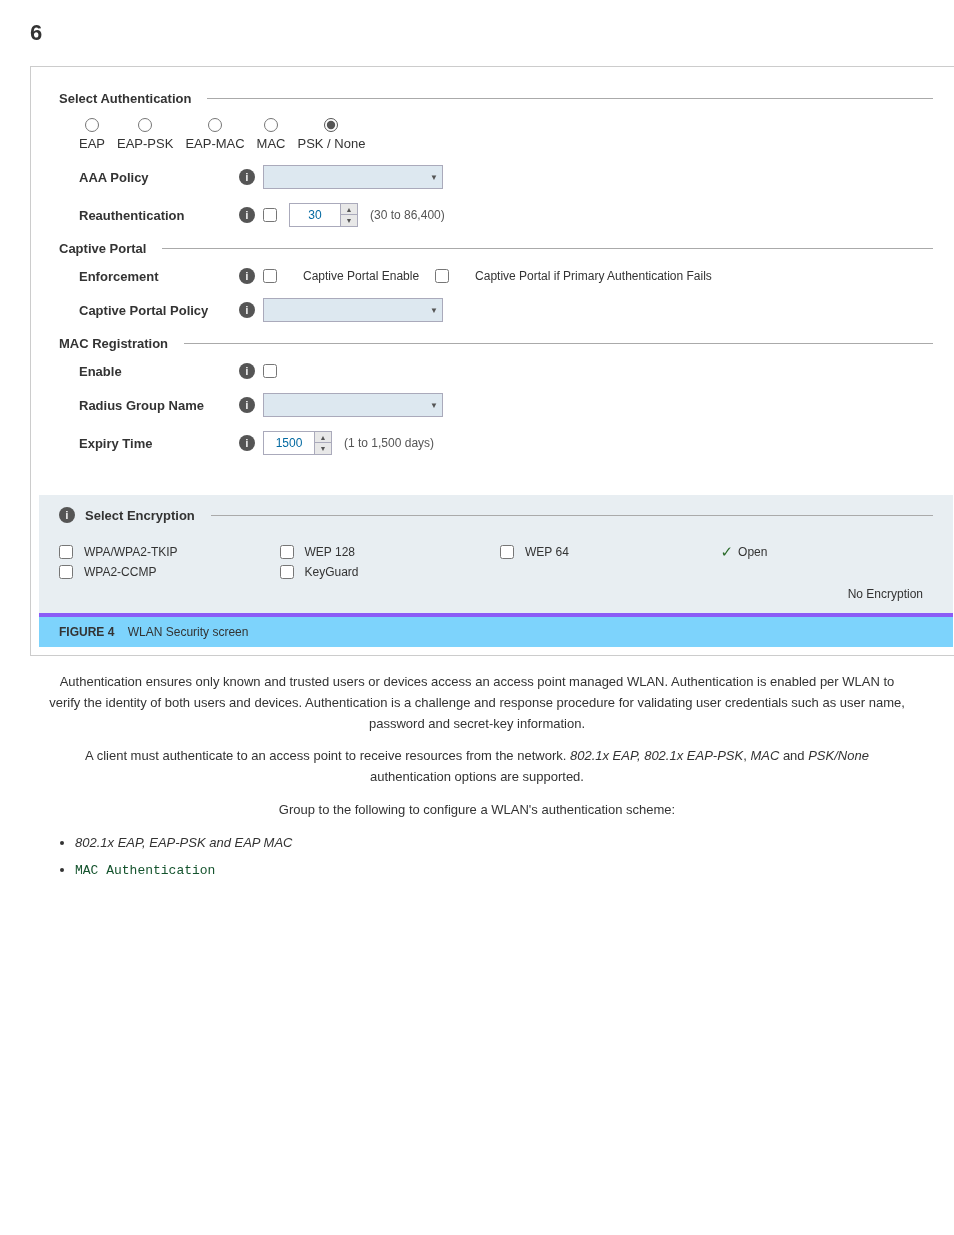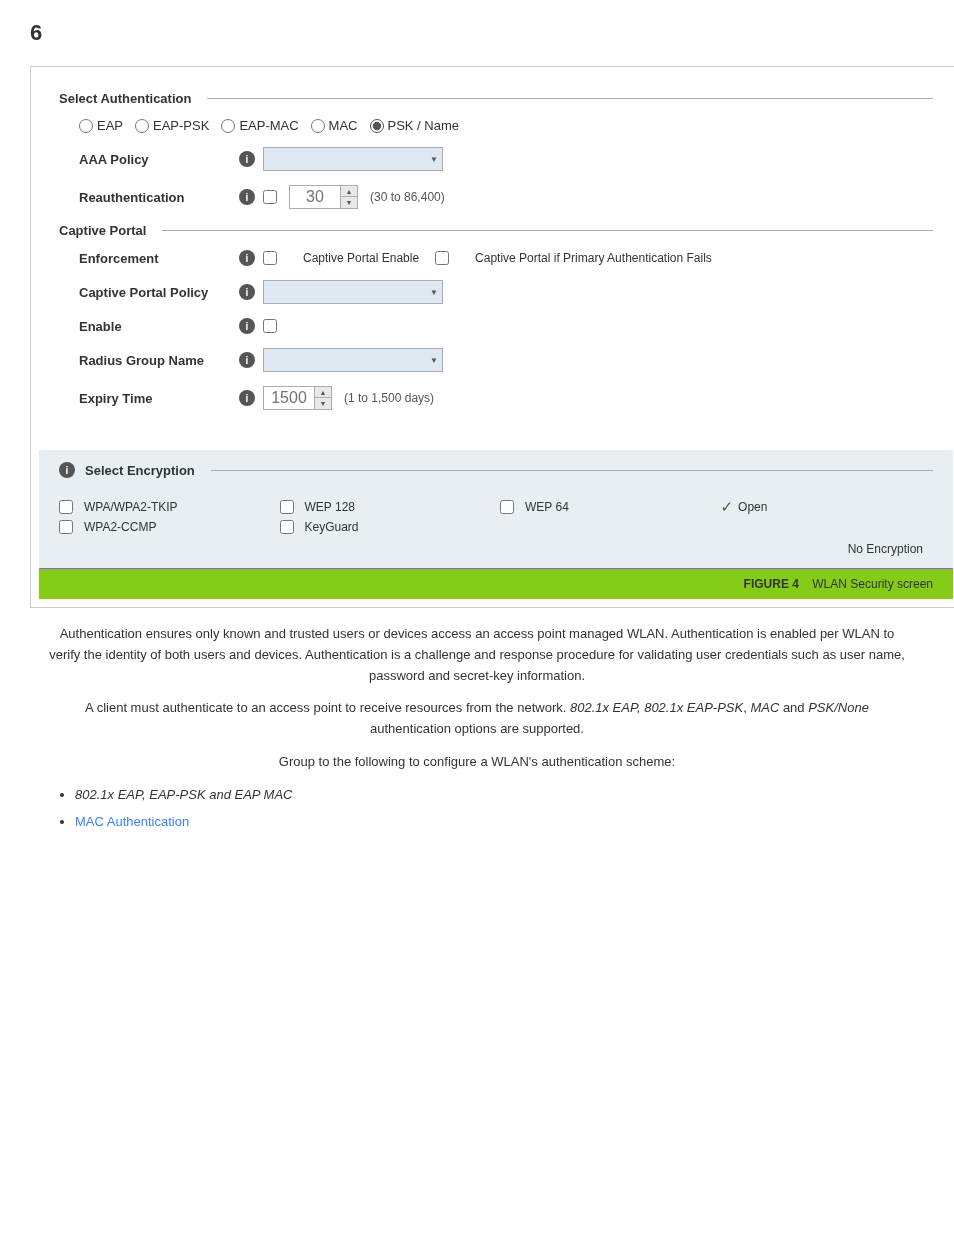--- a/index.html
+++ b/index.html
@@ -75,20 +75,21 @@
       align-items: center;
       gap: 12px;
       padding-left: 20px;
       margin-bottom: 14px;
     }
     .radio-item {
       display: flex;
       align-items: center;
       gap: 4px;
       font-size: 13px;
+      flex-direction: column;
     }
     .radio-input {
       width: 14px;
       height: 14px;
       accent-color: #555;
     }
     .dropdown-select {
       width: 180px;
       height: 24px;
       border: 1px solid #aab;
@@ -127,23 +128,23 @@
       display: flex;
       align-items: center;
       border: 1px solid #aab;
       background: #fff;
     }
     .number-input {
       width: 50px;
       height: 22px;
       border: none;
       text-align: center;
-      font-size: 16px;
+      font-size: 12px;
       background: #fff;
-      color: #737373;
+      color: #0369a1;
     }
     .number-arrows {
       display: flex;
       flex-direction: column;
       border-left: 1px solid #aab;
     }
     .arrow-btn {
       width: 16px;
       height: 11px;
       background: #e8e8e8;
@@ -209,23 +210,22 @@
     .no-encryption-row {
       text-align: right;
       font-size: 12px;
       color: #333;
       margin-top: 8px;
       padding-right: 10px;
     }
     .figure-caption {
       padding: 8px 20px;
       font-size: 12px;
-      border-top: 1px solid #8b5cf6;
-      background: #84cc16;
-      text-align: right;
+      border-top: 4px solid #8b5cf6;
+      background: #7dd3fc;
     }
     .figure-caption .figure-label {
       font-weight: bold;
       font-size: 12px;
     }
     .body-text {
       width: 860px;
       margin: 0 auto;
       font-size: 13px;
       line-height: 1.6;
@@ -237,22 +237,23 @@
     }
     .body-text ul {
       margin-left: 28px;
       margin-bottom: 12px;
     }
     .body-text li {
       margin-bottom: 6px;
       list-style: disc;
     }
     .link-text {
-      color: #3b82f6;
+      color: #14532d;
       text-decoration: none;
+      font-family: Liberation Mono, monospace;
     }
     .italic {
       font-style: italic;
     }
     .enc-info-icon {
       display: flex;
       align-items: center;
       margin-right: 10px;
     }
     .enc-header-row {
@@ -285,21 +286,21 @@
         <div class="radio-item">
           <input type="radio" name="auth" class="radio-input" style="">
           <span>EAP-MAC</span>
         </div>
         <div class="radio-item">
           <input type="radio" name="auth" class="radio-input" style="">
           <span>MAC</span>
         </div>
         <div class="radio-item">
           <input type="radio" name="auth" class="radio-input" checked="" style="">
-          <span>PSK / Name</span>
+          <span>PSK / None</span>
         </div>
       </div>
 
       <div class="form-row">
         <span class="form-label">AAA Policy</span>
         <span class="info-icon">i</span>
         <div class="dropdown-wrapper">
           <select class="dropdown-select">
             <option value=""></option>
           </select>
@@ -344,20 +345,23 @@
         <span class="info-icon">i</span>
         <div class="dropdown-wrapper">
           <select class="dropdown-select">
             <option value=""></option>
           </select>
         </div>
       </div>
     </div>
 
     <div class="section-divider">
+      <div class="section-header">
+        <span>MAC Registration</span>
+      </div>
 
       <div class="form-row">
         <span class="form-label">Enable</span>
         <span class="info-icon">i</span>
         <input type="checkbox" class="checkbox-input" style="">
       </div>
 
       <div class="form-row">
         <span class="form-label">Radius Group Name</span>
         <span class="info-icon">i</span>

